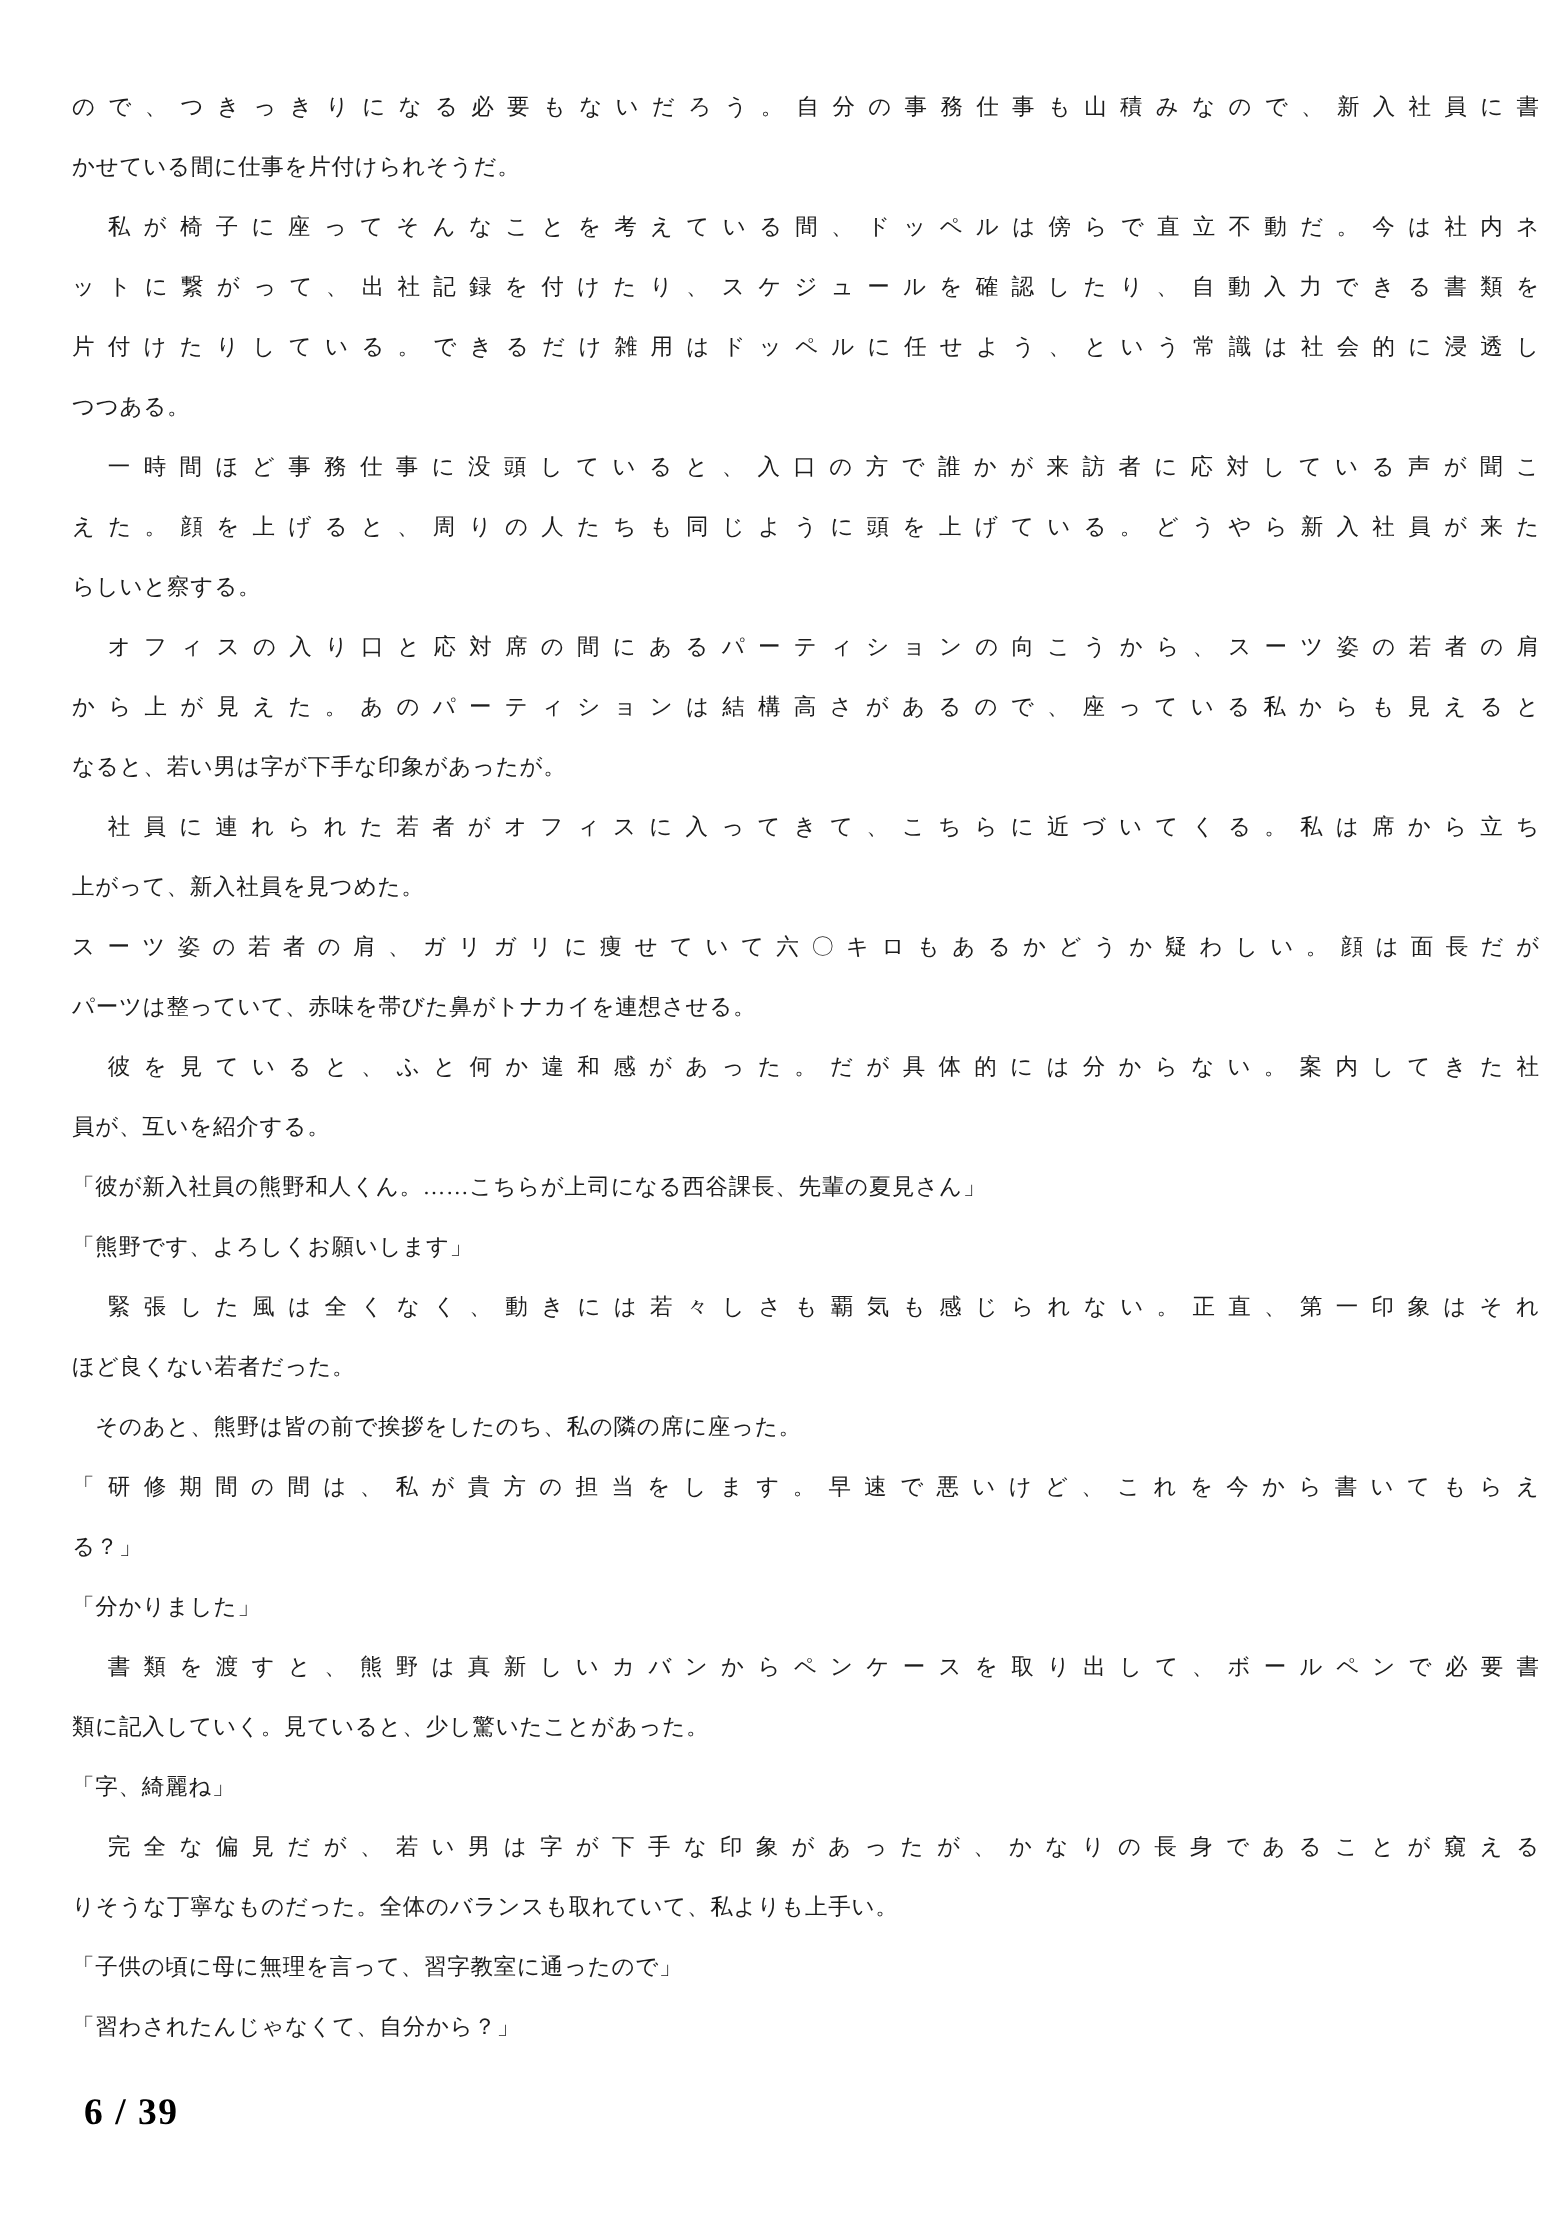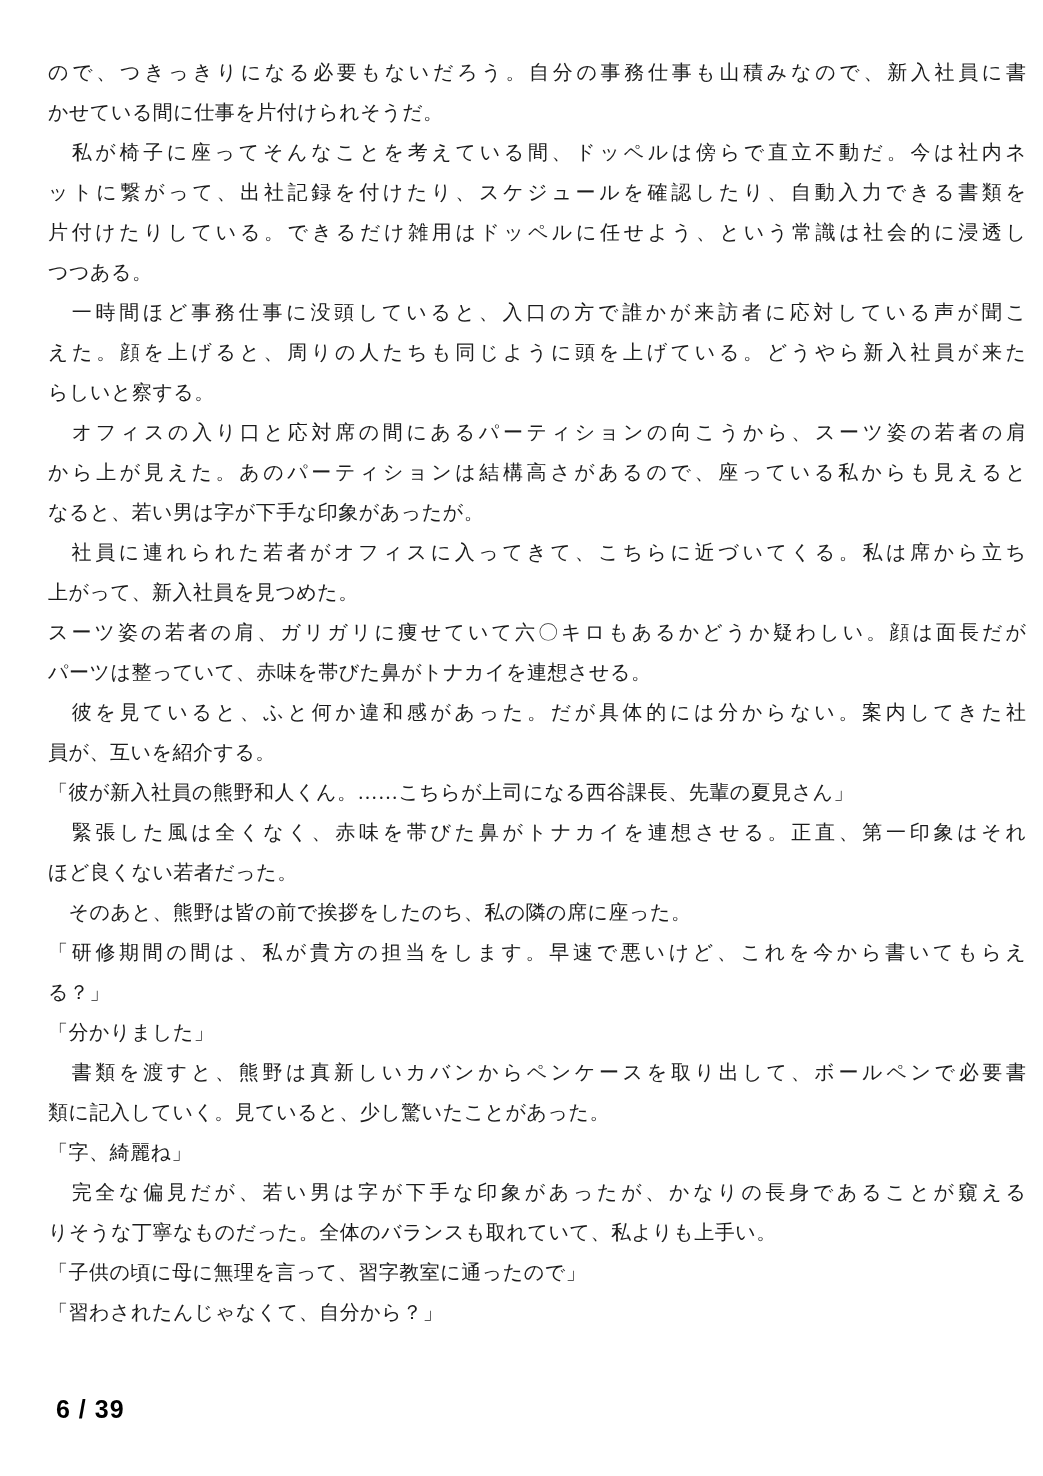--- a/index.html
+++ b/index.html
@@ -20,39 +20,39 @@
   }
   .text-area {
     position: absolute;
     left: 48px;
     top: 52px;
     width: 978px;
   }
   .line {
     height: 40px;
     line-height: 40px;
-    font-size: 20px;
+    font-size: 15px;
     color: var(--text, #1c1c1c);
     white-space: nowrap;
     text-align: left;
     letter-spacing: 0.5px;
   }
   
   .line.full {
     white-space: normal;
     text-align: justify;
     text-align-last: justify;
     overflow: hidden;
     letter-spacing: 0;
   }
   .page-indicator {
     position: absolute;
     left: 56px;
     top: 1396px;
-    font-family: Liberation Sans, sans-serif;
+    font-family: Liberation Serif, serif;
     font-weight: bold;
     font-size: 25px;
     line-height: 26px;
     letter-spacing: 1px;
     color: var(--indicator, #000000);
   }
 </style>
 </head>
 <body>
 
@@ -70,21 +70,22 @@
       <div class="line full">　オフィスの入り口と応対席の間にあるパーティションの向こうから、スーツ姿の若者の肩</div>
       <div class="line full">から上が見えた。あのパーティションは結構高さがあるので、座っている私からも見えると</div>
       <div class="line">なると、若い男は字が下手な印象があったが。</div>
       <div class="line full">　社員に連れられた若者がオフィスに入ってきて、こちらに近づいてくる。私は席から立ち</div>
       <div class="line">上がって、新入社員を見つめた。</div>
       <div class="line full">スーツ姿の若者の肩、ガリガリに痩せていて六〇キロもあるかどうか疑わしい。顔は面長だが</div>
       <div class="line">パーツは整っていて、赤味を帯びた鼻がトナカイを連想させる。</div>
       <div class="line full">　彼を見ていると、ふと何か違和感があった。だが具体的には分からない。案内してきた社</div>
       <div class="line">員が、互いを紹介する。</div>
       <div class="line">「彼が新入社員の熊野和人くん。……こちらが上司になる西谷課長、先輩の夏見さん」</div>
-      <div class="line full">　緊張した風は全くなく、赤味を帯びた鼻がトナカイを連想させる。正直、第一印象はそれ</div>
+      <div class="line">「熊野です、よろしくお願いします」</div>
+      <div class="line full">　緊張した風は全くなく、動きには若々しさも覇気も感じられない。正直、第一印象はそれ</div>
       <div class="line">ほど良くない若者だった。</div>
       <div class="line">　そのあと、熊野は皆の前で挨拶をしたのち、私の隣の席に座った。</div>
       <div class="line full">「研修期間の間は、私が貴方の担当をします。早速で悪いけど、これを今から書いてもらえ</div>
       <div class="line">る？」</div>
       <div class="line">「分かりました」</div>
       <div class="line full">　書類を渡すと、熊野は真新しいカバンからペンケースを取り出して、ボールペンで必要書</div>
       <div class="line">類に記入していく。見ていると、少し驚いたことがあった。</div>
       <div class="line">「字、綺麗ね」</div>
       <div class="line full">　完全な偏見だが、若い男は字が下手な印象があったが、かなりの長身であることが窺える</div>
       <div class="line">りそうな丁寧なものだった。全体のバランスも取れていて、私よりも上手い。</div>

